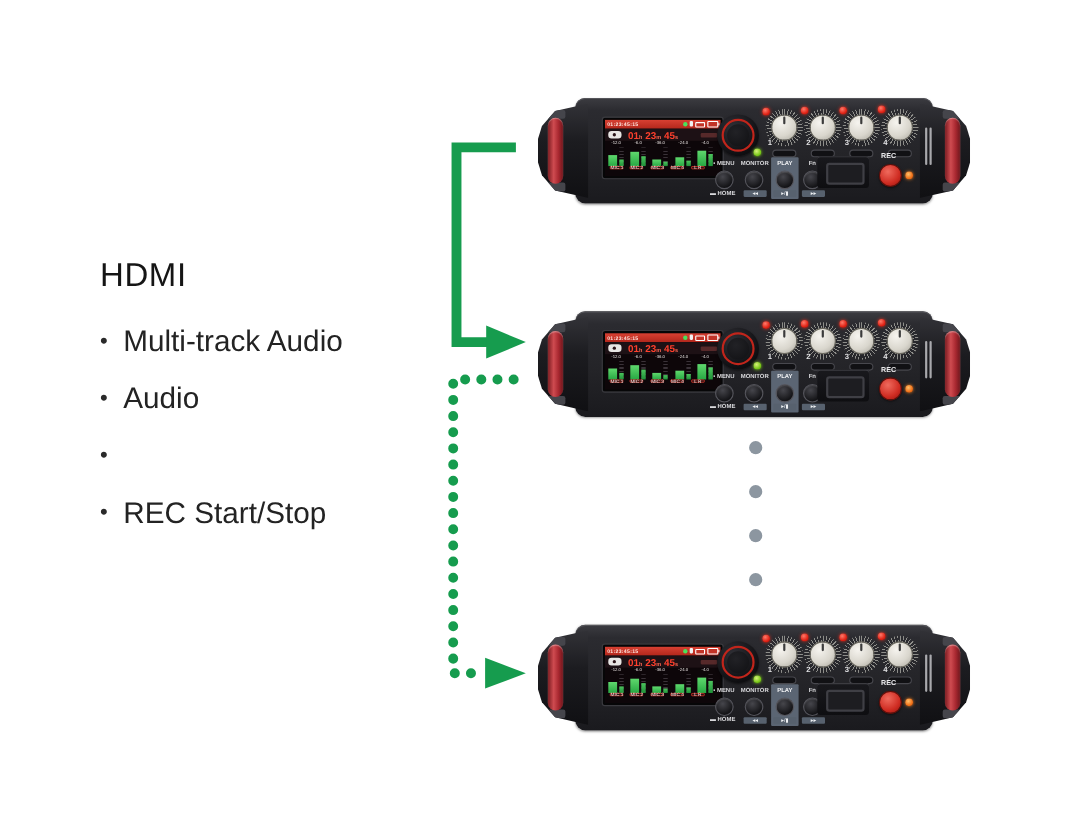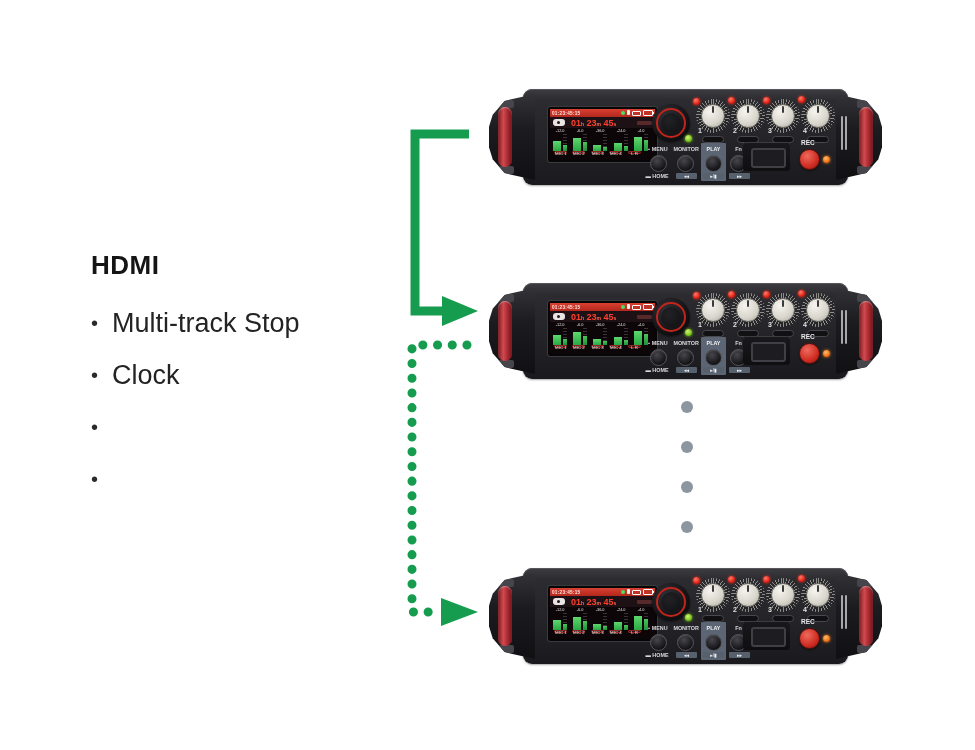--- a/index.html
+++ b/index.html
@@ -2,21 +2,21 @@
 <html><head>
 <meta charset="utf-8">
 <style>
   html,body{margin:0;padding:0;}
   body{
     width:975px;height:750px;position:relative;overflow:hidden;
     background:#ffffff;font-family:"Liberation Sans", sans-serif;
   }
   
   .info{position:absolute;left:91px;top:234px;width:330px;}
-  .info h1{margin:16px 0 16px 0;font-size:26px;font-weight:bold;color:#151515;letter-spacing:.5px;}
+  .info h1{margin:0 0 16px 0;font-size:30px;font-weight:normal;color:#151515;letter-spacing:.5px;}
   .info ul{list-style:none;margin:0;padding:0;}
   .info li{display:flex;align-items:center;height:52px;font-size:27px;color:#232323;}
   .info li .dot{font-size:20px;color:#2a2a2a;margin-right:14px;line-height:1;}
   
   svg.overlay{position:absolute;left:0;top:0;pointer-events:none;}
   
   .device{position:absolute;width:393px;height:96px;}
   .dev1{left:489px;top:89px;} .dev2{left:489px;top:283px;} .dev3{left:489px;top:568px;}
   .abs{position:absolute;}
   .body-slab{
@@ -98,31 +98,32 @@
   .edot{position:absolute;border-radius:50%;width:12px;height:12px;}
 </style>
 </head>
 <body>
 
 <div class="info">
   <h1>HDMI</h1>
   <ul>
     <li>
       <span class="dot">•</span>
-      <span>Multi-track Stop</span>
+      <span>Multi-track Audio</span>
       </li>
     <li>
       <span class="dot">•</span>
-      <span>Clock</span>
+      <span>Audio</span>
       </li>
     <li>
       <span class="dot">•</span>
       </li>
     <li>
       <span class="dot">•</span>
+      <span>REC Start/Stop</span>
       </li>
   </ul>
 </div>
 
 <svg class="overlay" width="975" height="750">
   <g>
     <path d="M469 134 H415 V311 H444" fill="none" stroke="#169C4E" stroke-width="9"></path>
     <polygon points="442,296 478,311 442,326" fill="#169C4E"></polygon>
   </g>
   <g>

